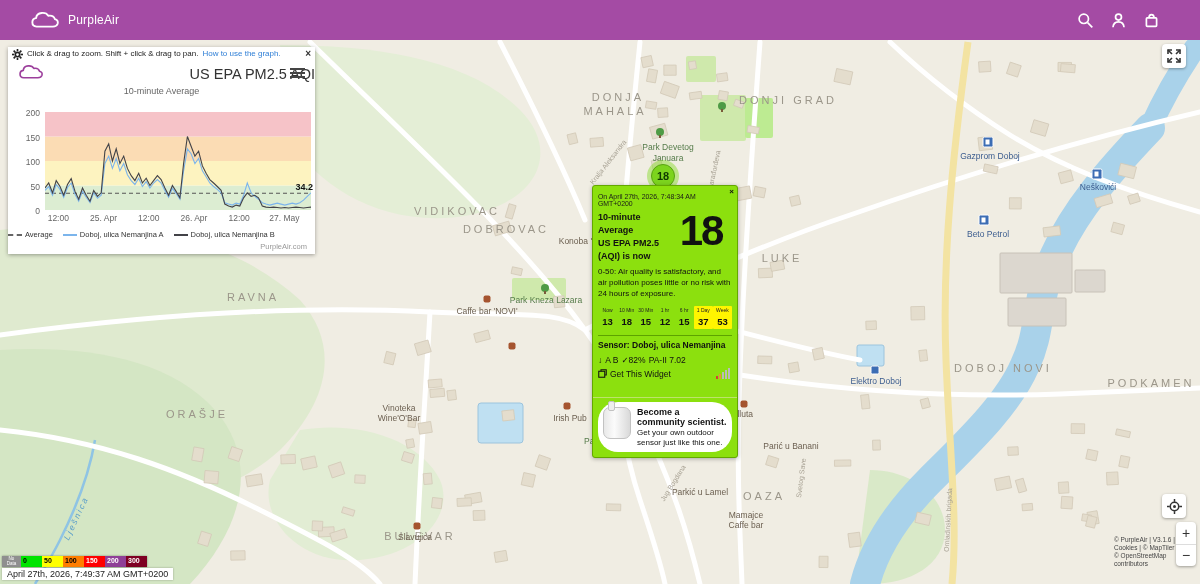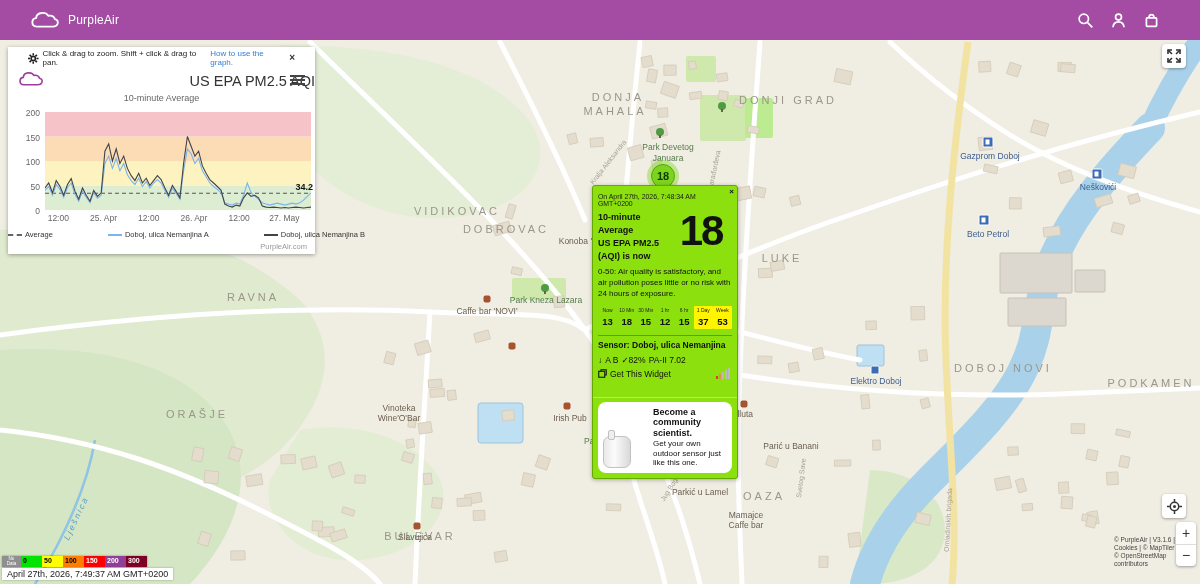--- a/index.html
+++ b/index.html
@@ -32,35 +32,35 @@
   .mapicon { position:absolute; transform:translate(-50%,-50%); z-index:4; }
   .icon-tree { width:8px; height:8px; background:#4e9b45; border-radius:50%; }
   .icon-tree::after { content:""; position:absolute; left:3px; top:7px; width:2px; height:3px; background:#7a5b3a; }
   .icon-fuel { width:11px; height:11px; background:#3c6db4; border-radius:2px; border:1px solid #fff; }
   .icon-fuel::after { content:""; position:absolute; left:2px; top:2px; width:4px; height:5px; background:#fff; }
   .icon-food { width:7px; height:7px; background:#a5542f; border-radius:2px; }
   .icon-shop { width:9px; height:9px; background:#3c6db4; border-radius:2px; border:1px solid #fff; }
 
   
   .graph-panel { position:absolute; left:8px; top:47px; width:307px; height:207px; background:#fff; z-index:30; box-shadow:0 1px 4px rgba(0,0,0,.35); font-size:10px; }
-  .gp-hint { display:flex; align-items:center; gap:4px; padding:2px 20px; font-size:8px; color:#222; }
+  .gp-hint { display:flex; gap:4px; padding:2px 4px; font-size:8px; color:#222; }
   .gp-hint a { color:#2f7fd6; text-decoration:none; }
   .gp-close { margin-left:auto; font-size:10px; font-weight:bold; color:#333; cursor:pointer; line-height:1; }
   .gp-title-row { position:relative; height:24px; }
   .gp-cloud { position:absolute; left:10px; top:0; }
   .gp-title { text-align:right; font-size:14.5px; color:#333; padding-top:4px; }
   .gp-menu { position:absolute; right:10px; top:6px; width:15px; cursor:pointer; }
   .gp-menu div { height:2px; background:#444; margin-bottom:2px; }
   .gp-subtitle { text-align:center; font-size:9px; color:#666; height:14px; }
   .gp-plot { position:absolute; left:0; top:65px; width:307px; height:98px; }
   #chart-svg { position:absolute; left:37px; top:0; }
   #y-labels span { position:absolute; width:26px; text-align:right; font-size:8.5px; color:#666; left:6px; }
   #x-labels span { position:absolute; font-size:8.5px; color:#666; transform:translateX(-50%); top:167px; }
   #avg-label { position:absolute; font-size:9px; font-weight:bold; color:#111; right:2px; }
-  .gp-legend { position:absolute; left:0; top:183px; width:357px; display:flex; justify-content:space-between; gap:10px; font-size:7.5px; color:#333; }
+  .gp-legend { position:absolute; left:0; top:183px; width:357px; display:flex; justify-content:flex-start; gap:10px; font-size:7.5px; color:#333; }
   .leg-item { display:flex; align-items:center; gap:3px; }
   .leg-line { width:14px; height:0; border-top:2px solid #000; }
   .gp-watermark { position:absolute; right:8px; top:195px; font-size:7.5px; color:#999; }
 
   
   .popup { position:absolute; left:592px; top:185px; width:146px; background:#8ce00e; border:1px solid #64a800; border-radius:3px; z-index:20; padding:4px 5px 5px 5px; color:#111; box-shadow:0 1px 4px rgba(0,0,0,.3); }
   .pp-close { position:absolute; right:3px; top:1px; font-size:8px; font-weight:bold; cursor:pointer; }
   .pp-date { font-size:6.9px; margin:3px 0 4px 0; color:#1a1a1a; }
   .pp-head { display:flex; }
   .pp-left { width:72px; font-size:9px; font-weight:bold; line-height:1.45; }
@@ -77,21 +77,21 @@
   .pp-widget { font-size:8.5px; display:flex; align-items:center; gap:3px; margin-bottom:18px; position:relative; }
   .pp-widget a { color:#111; text-decoration:none; }
   .sigbars { position:absolute; right:2px; bottom:0; display:flex; align-items:flex-end; gap:1px; }
   .sigbars i { display:block; width:2px; background:#bbb; }
   .sigbars i:nth-child(1){ height:3px; background:#d43f3a; }
   .sigbars i:nth-child(2){ height:5px; background:#e8913d; }
   .sigbars i:nth-child(3){ height:7px; }
   .sigbars i:nth-child(4){ height:9px; }
   .sigbars i:nth-child(5){ height:11px; }
   .wline { border-top:1px solid #bde36b; margin:3px -5px 4px -5px; }
-  .pp-cta { background:#fff; border-radius:8px; padding:5px 5px; display:flex; gap:22px; align-items:flex-end; cursor:pointer; }
+  .pp-cta { background:#fff; border-radius:20px; padding:5px 5px; display:flex; gap:6px; align-items:flex-start; cursor:pointer; }
   .sensor-img { position:relative; width:28px; height:32px; background:linear-gradient(90deg,#e8e8e8,#fbfbfb 40%,#d9d9d9); border:1px solid #c2c2c2; border-radius:7px; flex-shrink:0; }
   .sensor-img::before { content:""; position:absolute; left:4px; top:-7px; width:5px; height:8px; background:#eee; border:1px solid #c2c2c2; border-radius:2px; }
   .cta-title { font-size:9px; font-weight:bold; line-height:1.2; }
   .cta-text { font-size:8px; line-height:1.2; }
 
   
   .marker { position:absolute; left:663px; top:176px; z-index:15; transform:translate(-50%,-50%); }
   .marker .halo { position:absolute; left:-16px; top:-16px; width:32px; height:32px; border-radius:50%; background:rgba(128,218,34,.45); }
   .marker .pin { position:absolute; left:-4px; top:9px; width:0; height:0; border-left:4px solid transparent; border-right:4px solid transparent; border-top:7px solid #6cbd18; }
   .marker .dot { position:absolute; left:-12px; top:-12px; width:24px; height:24px; border-radius:50%; background:#7cd41e; border:1.5px solid #58a312; display:flex; align-items:center; justify-content:center; font-size:11px; font-weight:bold; color:#103a00; cursor:pointer; }

